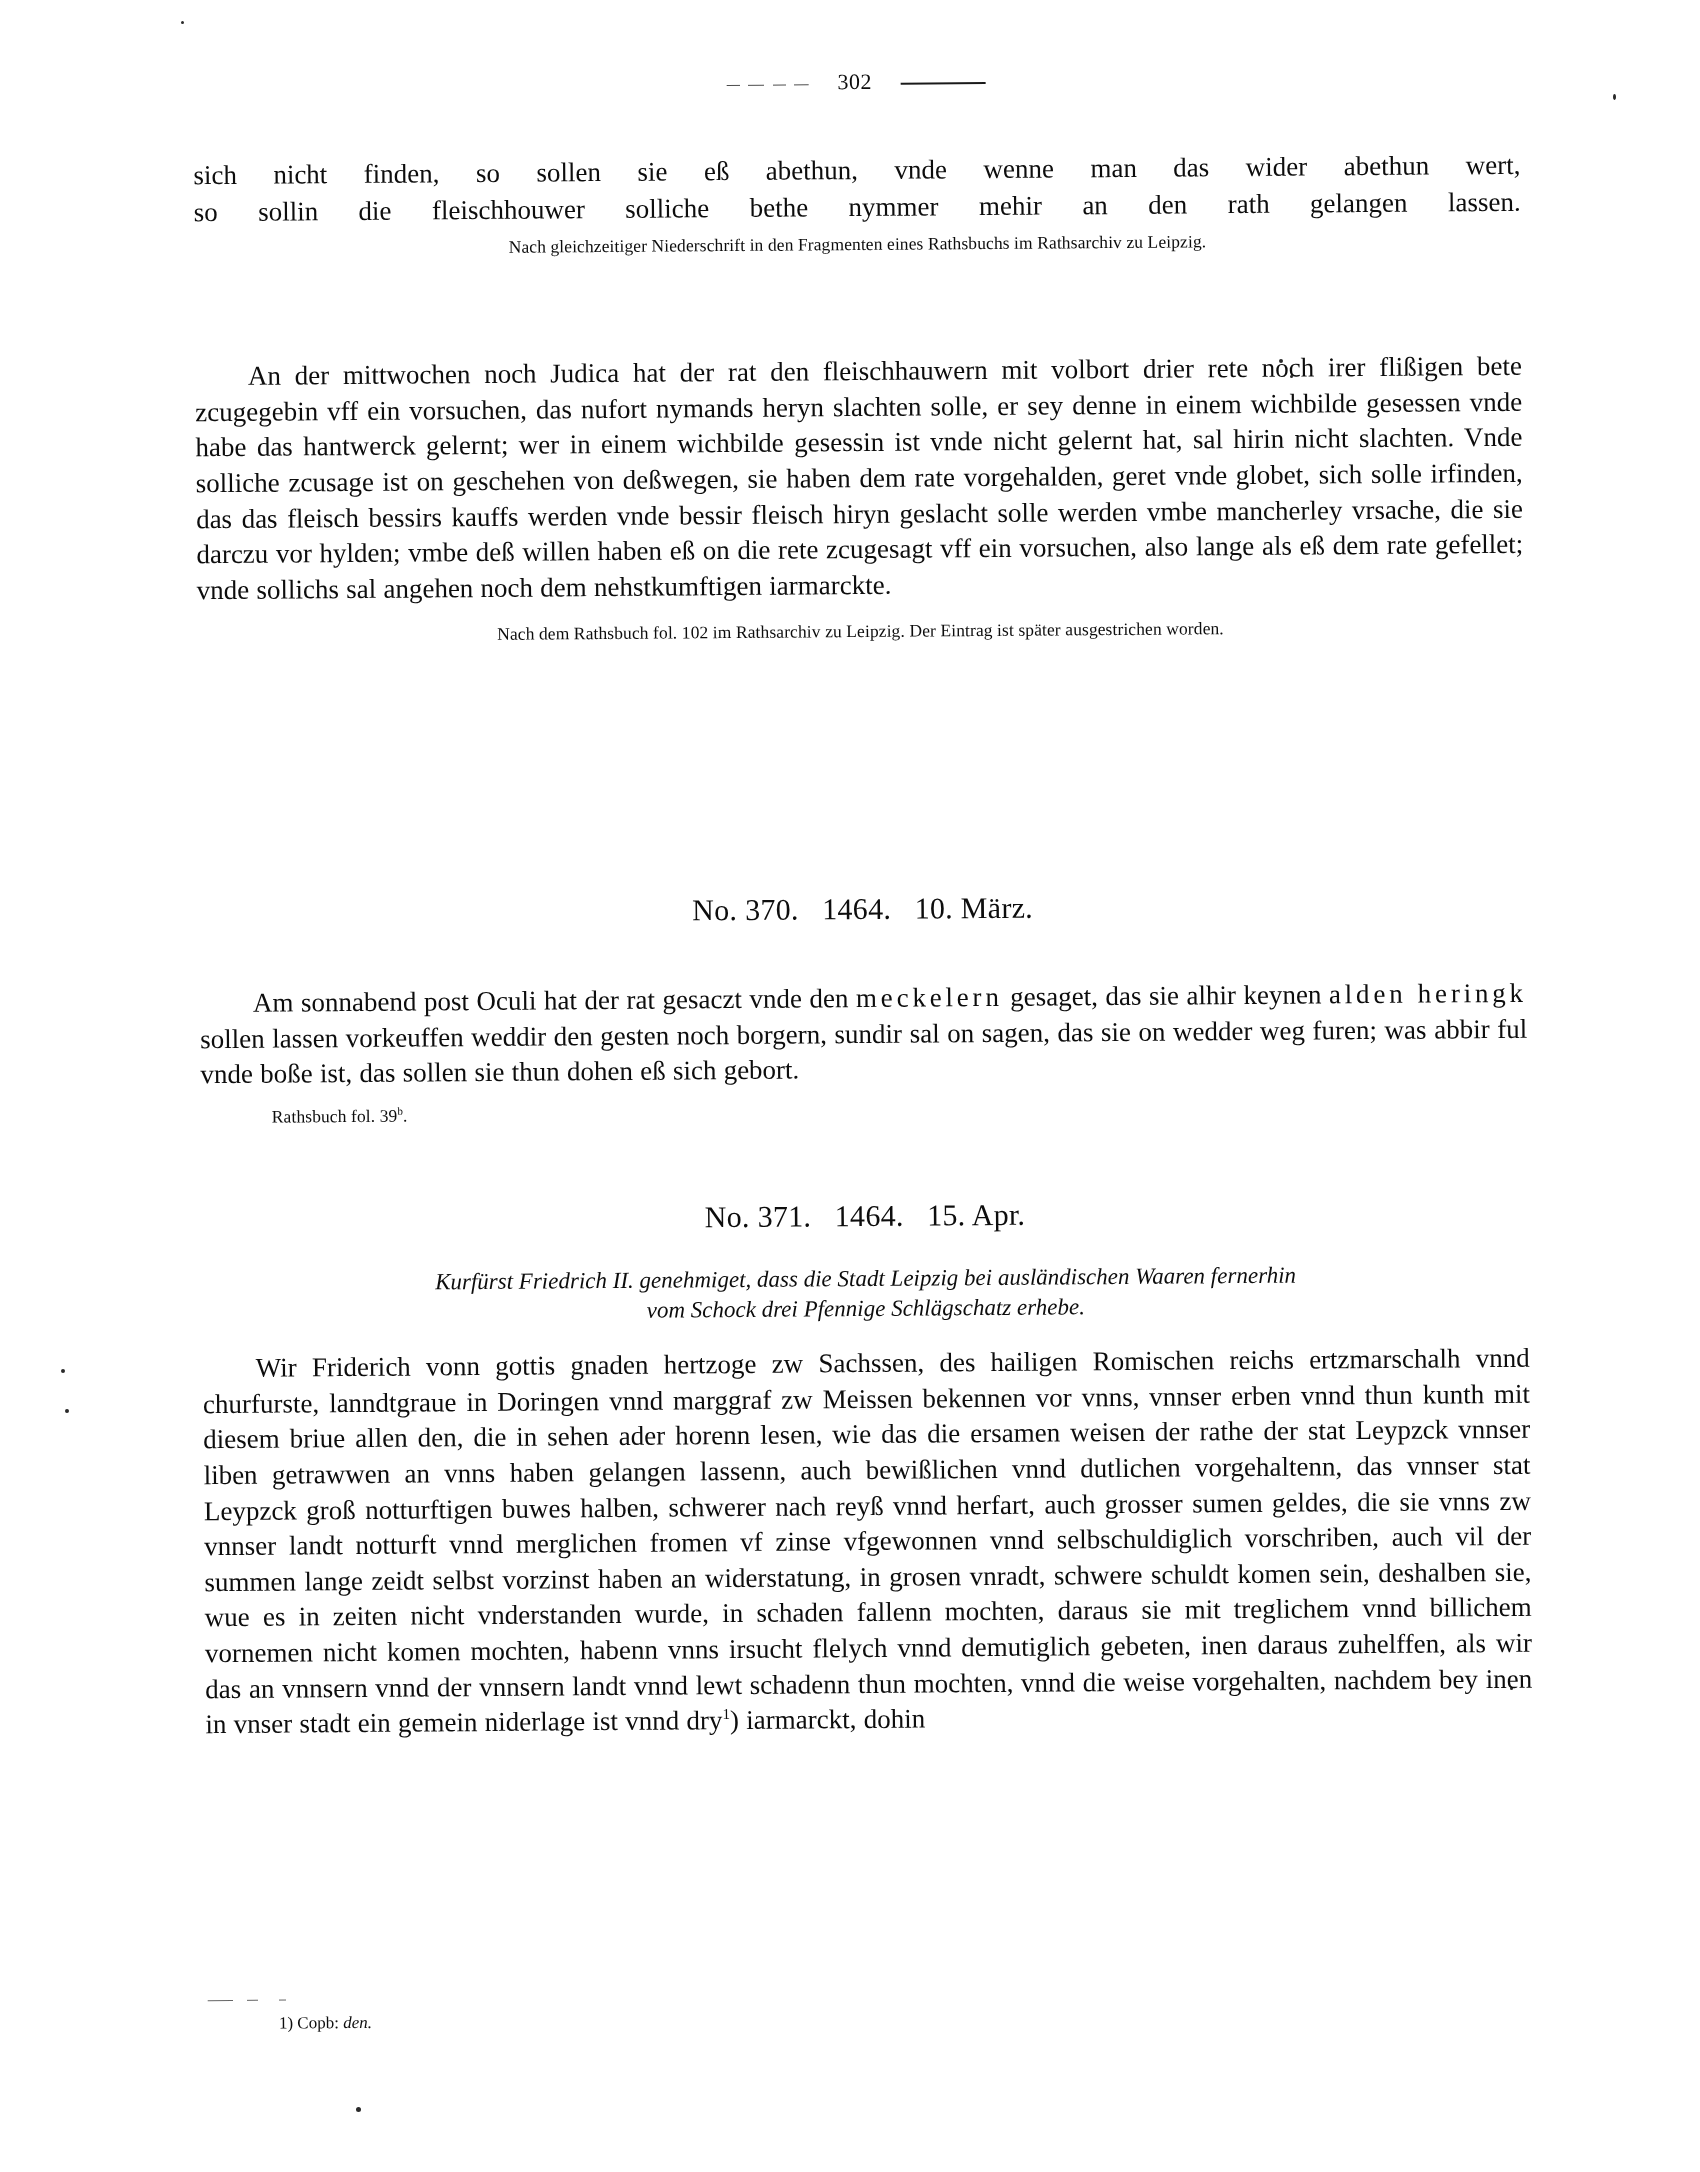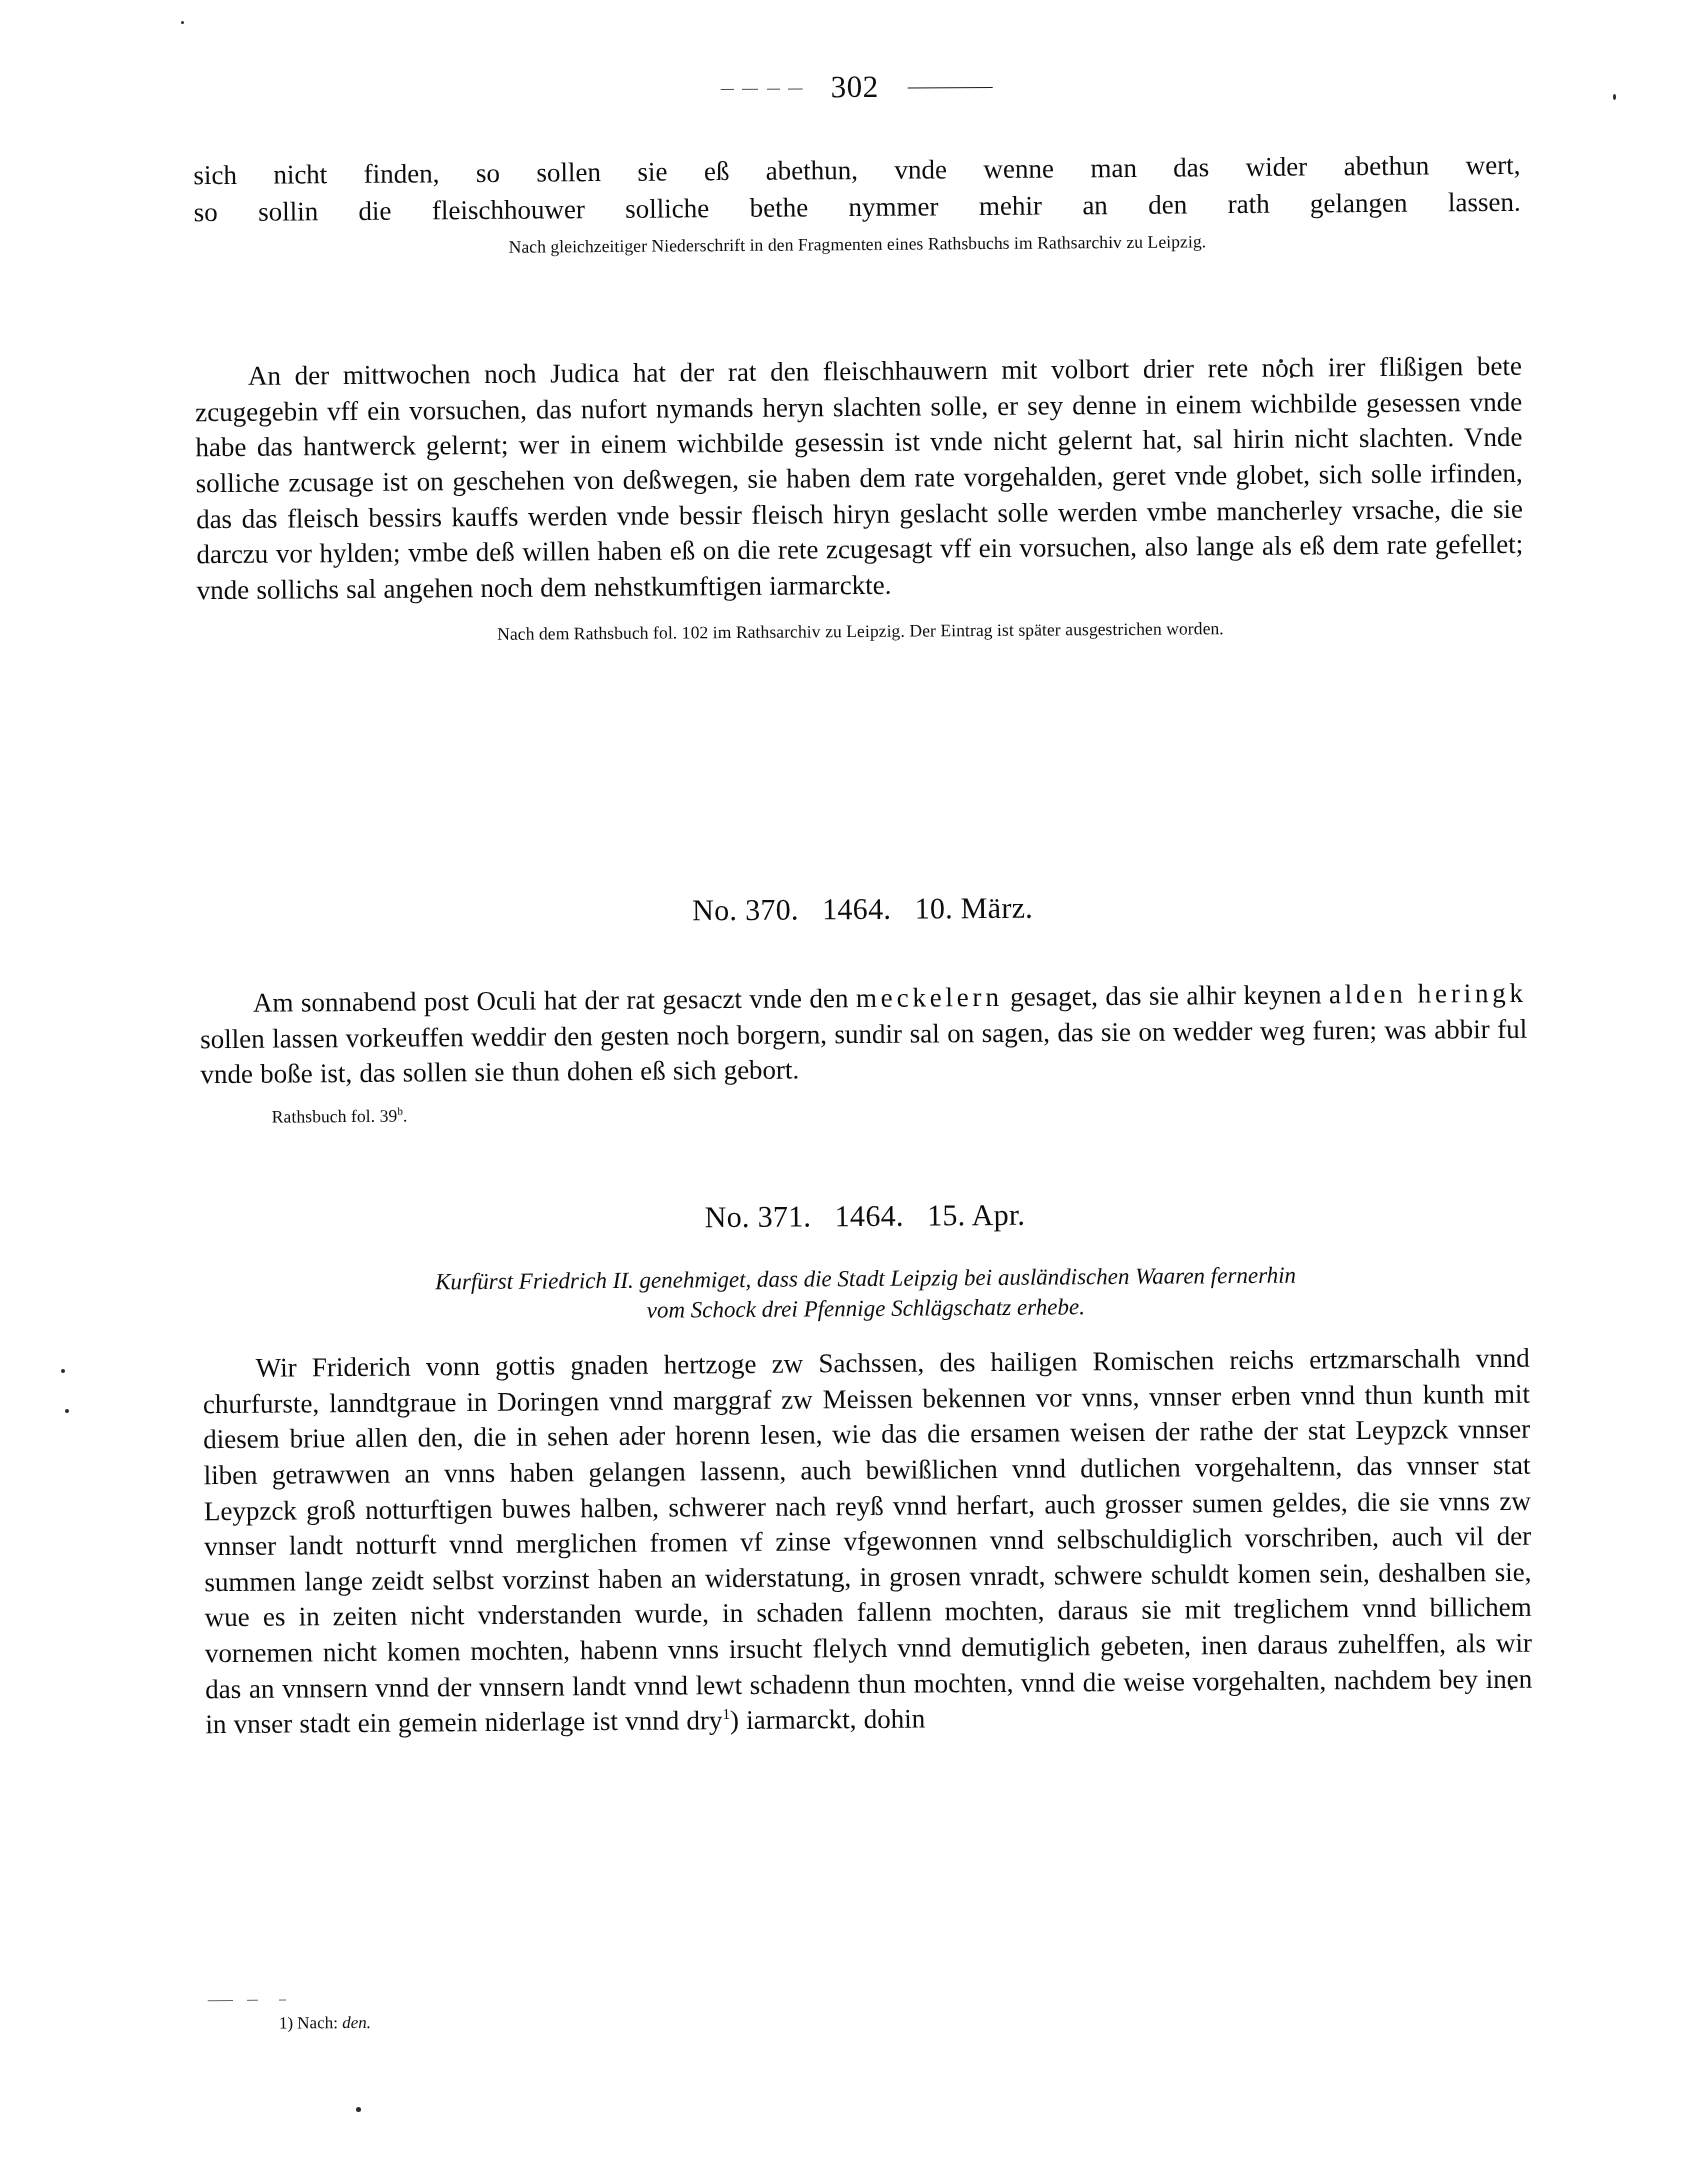--- a/index.html
+++ b/index.html
@@ -58,21 +58,21 @@
       #1a1a1a 82% 100%);
     opacity: .78;
     height: 1.1px;
   }
   .runhead .rule-right {
     width: 85px;
     background: #1a1a1a;
     height: 1.6px;
   }
   .folio {
-    font-size: 31px;
+    font-size: 22px;
     letter-spacing: 0.5px;
     line-height: 1;
   }
 
   
   .para {
     font-size: 27px;
     line-height: 1.32;
     text-align: justify;
     text-align-last: left;
@@ -202,18 +202,18 @@
         <span class="l2">vom Schock drei Pfennige Schlägschatz erhebe.</span>
       </div>
     </div>
 
     <div class="blk" style="top:1346px;">
       <div class="para indent"><span>Wir Friderich vonn gottis gnaden hertzoge zw Sachssen, des hailigen Romischen reichs ertzmarschalh vnnd churfurste, lanndtgraue in Doringen vnnd marggraf zw Meissen bekennen vor vnns, vnnser erben vnnd thun kunth mit diesem briue allen den, die in sehen ader horenn lesen, wie das die ersamen weisen der rathe der stat Leypzck vnnser liben getrawwen an vnns haben gelangen lassenn, auch bewißlichen vnnd dutlichen vorgehaltenn, das vnnser stat Leypzck groß notturftigen buwes halben, schwerer nach reyß vnnd herfart, auch grosser sumen geldes, die sie vnns zw vnnser landt notturft vnnd merglichen fromen vf zinse vfgewonnen vnnd selbschuldiglich vorschriben, auch vil der summen lange zeidt selbst vorzinst haben an widerstatung, in grosen vnradt, schwere schuldt komen sein, deshalben sie, wue es in zeiten nicht vnderstanden wurde, in schaden fallenn mochten, daraus sie mit treglichem vnnd billichem vornemen nicht komen mochten, habenn vnns irsucht flelych vnnd demutiglich gebeten, inen daraus zuhelffen, als wir das an vnnsern vnnd der vnnsern landt vnnd lewt schadenn thun mochten, vnnd die weise vorgehalten, nachdem bey inen in vnser stadt ein gemein niderlage ist vnnd dry</span><sup class="fn">1</sup><span>) iarmarckt, dohin</span></div>
     </div>
 
     <div class="blk" style="top:1995px;">
       <div class="fn-rule"></div>
-      <div class="footnote"><span>1)</span><span> Nach: </span><em>den.</em></div>
+      <div class="footnote"><span>1)</span><span> Copb: </span><em>den.</em></div>
     </div>
 
   </div>
 </div>
 
 
 </body></html>

